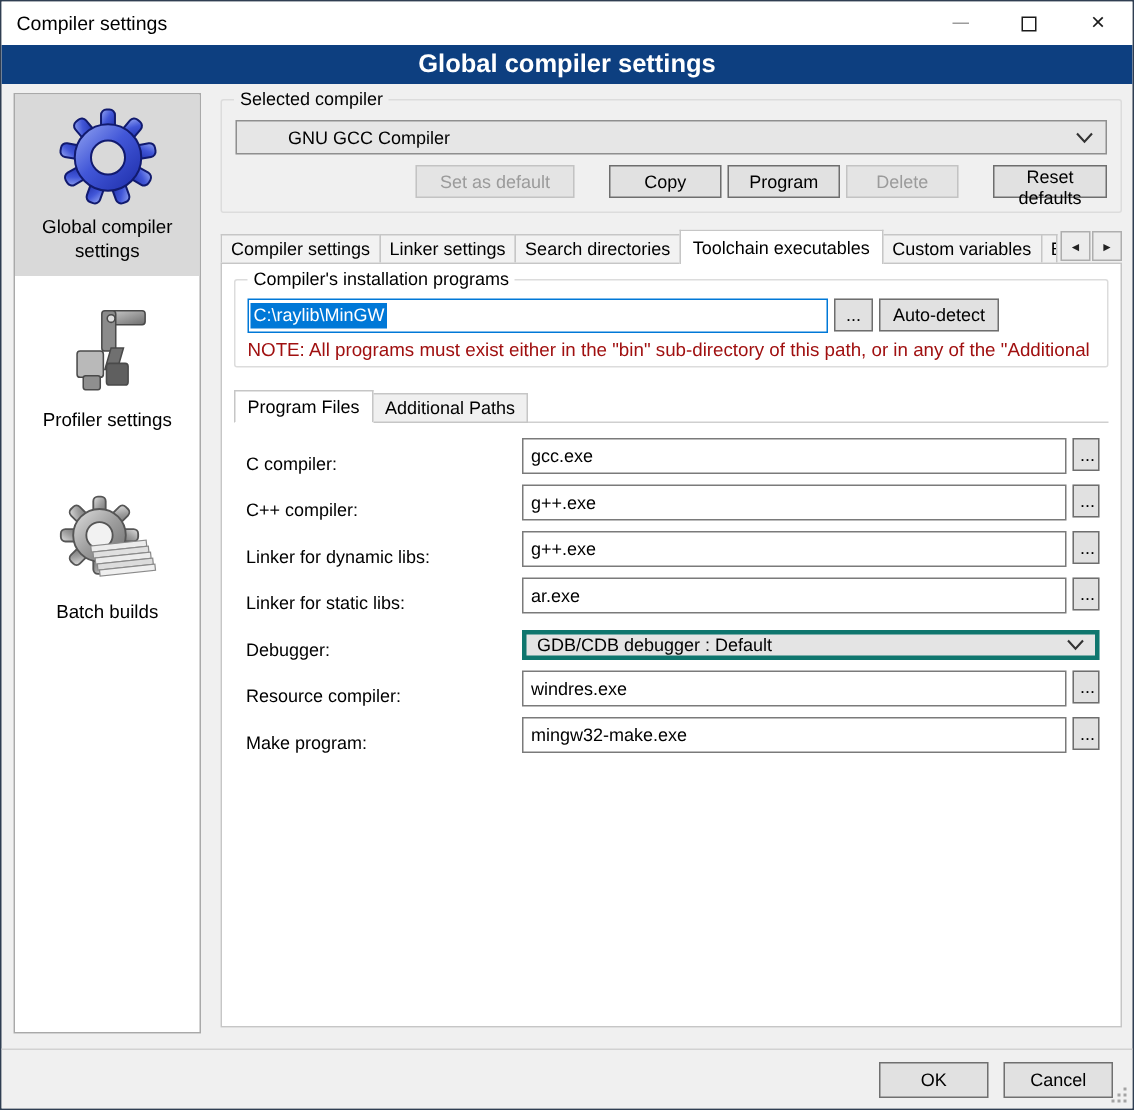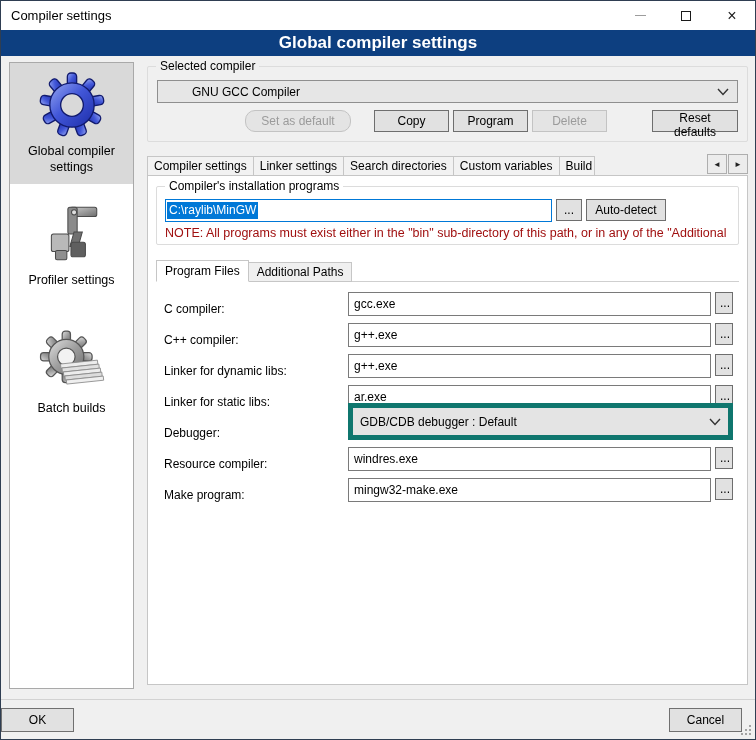--- a/index.html
+++ b/index.html
@@ -53,25 +53,25 @@
     display:flex; align-items:center; padding:0 8px; font-size:12px; cursor:default;
   }
   .combobox .cbtext { flex:1; overflow:hidden; white-space:nowrap;margin-left:26px; }
   .chev svg { display:block; }
   .btnrow { display:flex; margin-top:7px; }
   button.win {
     font-family:"Liberation Sans", sans-serif; font-size:12px;
     height:22px; background:#e1e1e1; border:1px solid #6e6e6e; color:#000; padding:0 4px; cursor:pointer;
   }
   button.win.disabled { color:#9b9b9b; border-color:#c3c3c3; background:#e4e4e4; cursor:default; }
-  .b-setdef { width:106px; margin-left:88px;border-radius:10px; }
+  .b-setdef { width:106px; margin-left:120px; }
   .b-copy   { width:75px;  margin-left:23px; }
   .b-rename { width:75px;  margin-left:4px; }
   .b-delete { width:75px;  margin-left:4px; }
-  .b-reset  { width:86px;  margin-left:auto; }
+  .b-reset  { width:76px;  margin-left:auto; }
 
   
   .tabs { display:flex; align-items:flex-end; margin-top:11px; position:relative; height:23px; flex:0 0 auto; padding-right:44px; overflow:hidden; }
   .tab {
     height:20px; line-height:19px; padding:0 6px; font-size:12px; white-space:nowrap;
     background:#f2f2f2; border:1px solid #c6c6c6; border-bottom:none; margin-right:-1px; cursor:pointer;
   }
   .tab.active { background:#fff; height:23px; line-height:22px; position:relative; z-index:3; padding:0 8px; }
   .tab.clipped { width:36px; overflow:hidden; padding-right:0; }
   .tab-scrollers { position:absolute; right:0; top:1px; display:flex; z-index:4; }
@@ -108,29 +108,29 @@
   .frows { padding-top:3px; }
   .frow { display:flex; align-items:flex-end; margin-top:7px; height:24px; padding:0 6px 0 8px; }
   .frow .flabel { width:142px; flex:0 0 auto; font-size:12px; color:#000; }
   .fctrl { flex:1; display:flex; gap:4px; min-width:0;padding-left:42px; }
   .fctrl input {
     flex:1; min-width:0; height:24px; border:1px solid #7a7a7a; background:#fff;
     font-family:"Liberation Sans", sans-serif; font-size:12px; padding:0 5px; color:#000;
   }
   .mini-browse { width:18px; height:24px; font-size:10px; padding:0; letter-spacing:0; }
   .fcombo {
-    flex:1; height:37px; background:#e4e4e4; border:5px solid #0f766e;
+    flex:1; height:20px; background:#e4e4e4; border:3px solid #0f766e;
     display:flex; align-items:center; padding:0 7px; font-size:12px; cursor:default;
   }
   .fcombo .cbtext { flex:1; overflow:hidden; white-space:nowrap; }
 
   
   .footer {
     flex:0 0 auto; height:40px; background:#f0f0f0; border-top:1px solid #d2d2d2;
-    display:flex; align-items:center; justify-content:space-between; gap:10px; padding-right:13px; position:relative;
+    display:flex; align-items:center; justify-content:flex-end; gap:10px; padding-right:13px; position:relative;
   }
   .footer button.win { width:73px; height:24px; border-color:#707070; }
   .grip { position:absolute; right:3px; bottom:3px; width:11px; height:11px; cursor:nwse-resize; }
   .grip::after {
     content:""; position:absolute; left:8px; top:0; width:2px; height:2px; background:#a3a3a3;
     box-shadow:0 4px 0 #a3a3a3, 0 8px 0 #a3a3a3, -4px 4px 0 #a3a3a3, -4px 8px 0 #a3a3a3, -8px 8px 0 #a3a3a3;
   }
 </style>
 </head>
 <body>
@@ -259,20 +259,21 @@
           <button class="win b-rename">Program</button>
           <button class="win disabled b-delete">Delete</button>
           <button class="win b-reset">Reset defaults</button>
         </div>
       </div>
 
       <div class="tabs">
         <div class="tab">Compiler settings</div>
         <div class="tab">Linker settings</div>
         <div class="tab">Search directories</div>
+        <div class="tab active">Toolchain executables</div>
         <div class="tab">Custom variables</div>
         <div class="tab clipped">Build</div>
         <div class="tab-scrollers">
           <div class="scrollbtn">
               <span>◄</span>
             </div>
           <div class="scrollbtn">
               <span>►</span>
             </div>
         </div>

